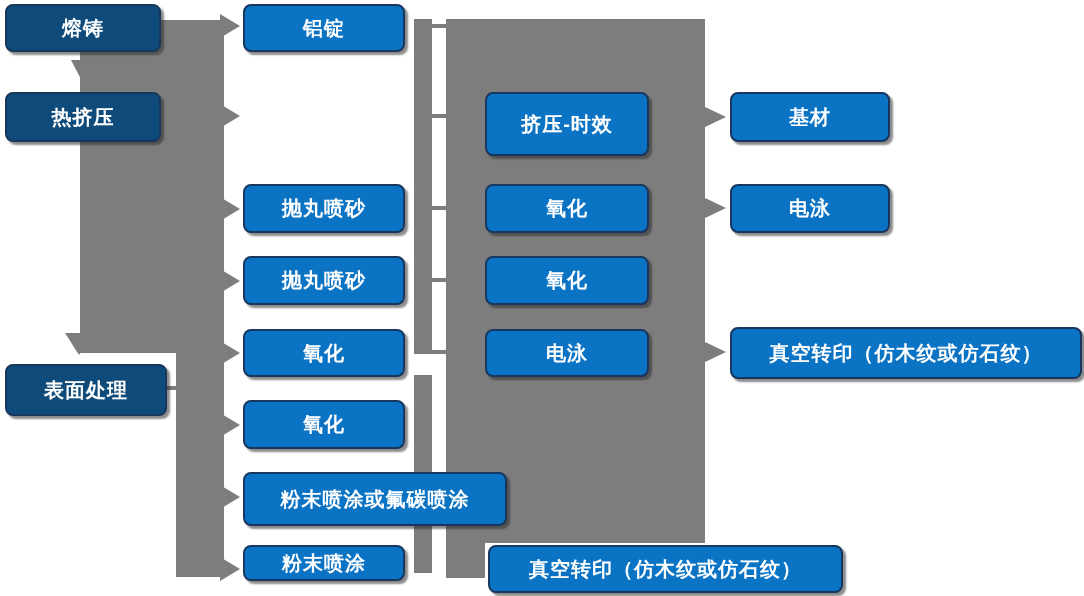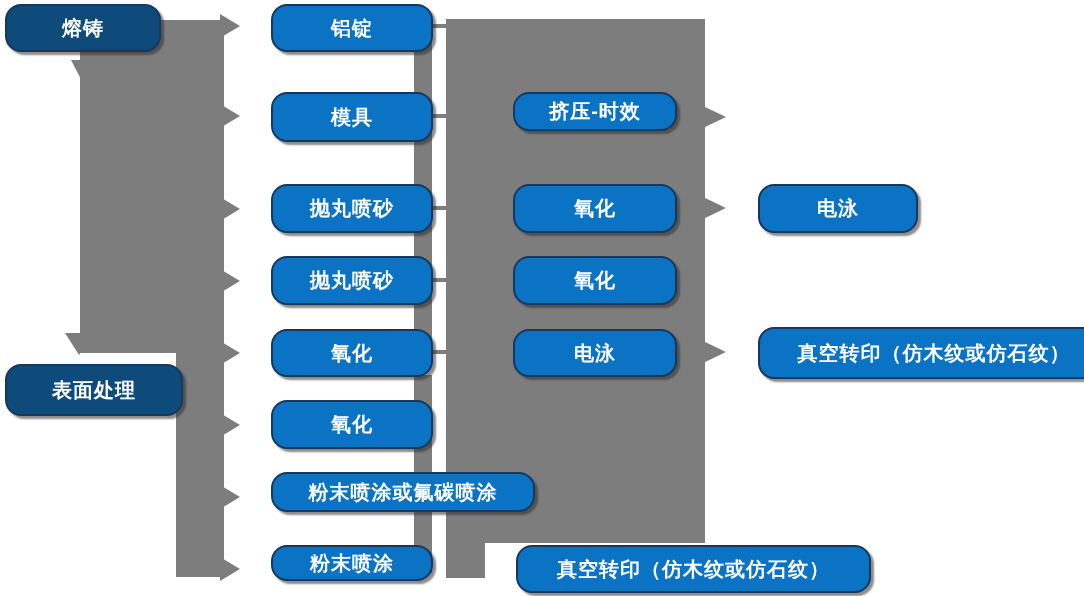--- a/index.html
+++ b/index.html
@@ -18,27 +18,27 @@
   .tri-r.small{border-top-width:11px;border-bottom-width:11px;border-left-width:23px;}
   .tri-d{position:absolute;width:0;height:0;
     border-left:14px solid transparent;border-right:14px solid transparent;
     border-top:22px solid #7d7d7d;}
   
   .box{
     position:absolute;
     display:flex;align-items:center;justify-content:center;
     box-sizing:border-box;
     border:2px solid #17375e;
-    border-radius:16px;
+    border-radius:8px;
     color:#ffffff;
     font-size:20px;font-weight:bold;letter-spacing:1px;
     box-shadow:3px 3px 2px rgba(45,45,45,0.55);
     text-align:center;white-space:nowrap;
   }
-  .box.light{background:#0a73c4;margin-left:28px;}
+  .box.light{background:#0a73c4;}
   .box.light::before{
     content:"";position:absolute;z-index:-1;
     top:-7px;left:12px;right:-2px;height:10px;
     background:#0b6ab2;border-radius:2px;
   }
   .box.dark{background:#0e4b7a;}
 </style>
 </head>
 <body>
 
@@ -71,65 +71,68 @@
   <div class="tri-r" style="left:220px;top:485px"></div>
   <div class="tri-r" style="left:220px;top:557px"></div>
 
   <div class="tri-r small" style="left:703px;top:106px"></div>
   <div class="tri-r small" style="left:703px;top:197px"></div>
   <div class="tri-r small" style="left:703px;top:341px"></div>
 
   <div class="box dark" style="left:5px;top:4px;width:156px;height:48px">
     <span>熔铸</span>
   </div>
-  <div class="box dark" style="left:5px;top:364px;width:178px;height:52px">
+  <div class="box dark" style="left:5px;top:92px;width:156px;height:50px">
+    <span>热挤压</span>
+  </div>
+  <div class="box dark" style="left:5px;top:364px;width:162px;height:52px">
     <span>表面处理</span>
   </div>
 
   <div class="box light" style="left:243px;top:4px;width:162px;height:48px">
     <span>铝锭</span>
-  </div>
-  <div class="box light" style="left:243px;top:92px;width:162px;height:50px">
-    <span>模具</span>
   </div>
   <div class="box light" style="left:243px;top:184px;width:162px;height:49px">
     <span>抛丸喷砂</span>
   </div>
   <div class="box light" style="left:243px;top:256px;width:162px;height:49px">
     <span>抛丸喷砂</span>
   </div>
   <div class="box light" style="left:243px;top:329px;width:162px;height:48px">
     <span>氧化</span>
   </div>
   <div class="box light" style="left:243px;top:400px;width:162px;height:49px">
     <span>氧化</span>
   </div>
-  <div class="box light" style="left:243px;top:472px;width:264px;height:40px">
+  <div class="box light" style="left:243px;top:472px;width:264px;height:54px">
     <span>粉末喷涂或氟碳喷涂</span>
   </div>
   <div class="box light" style="left:243px;top:545px;width:162px;height:36px">
     <span>粉末喷涂</span>
   </div>
 
-  <div class="box light" style="left:485px;top:92px;width:164px;height:39px">
+  <div class="box light" style="left:485px;top:92px;width:164px;height:64px">
     <span>挤压-时效</span>
   </div>
   <div class="box light" style="left:485px;top:184px;width:164px;height:49px">
     <span>氧化</span>
   </div>
   <div class="box light" style="left:485px;top:256px;width:164px;height:49px">
     <span>氧化</span>
   </div>
   <div class="box light" style="left:485px;top:329px;width:164px;height:48px">
     <span>电泳</span>
   </div>
   <div class="box light" style="left:488px;top:545px;width:355px;height:48px">
     <span>真空转印（仿木纹或仿石纹）</span>
   </div>
 
+  <div class="box light" style="left:730px;top:92px;width:160px;height:50px">
+    <span>基材</span>
+  </div>
   <div class="box light" style="left:730px;top:184px;width:160px;height:49px">
     <span>电泳</span>
   </div>
   <div class="box light" style="left:730px;top:327px;width:352px;height:52px">
     <span>真空转印（仿木纹或仿石纹）</span>
   </div>
 
 </div>
 
 </body></html>

